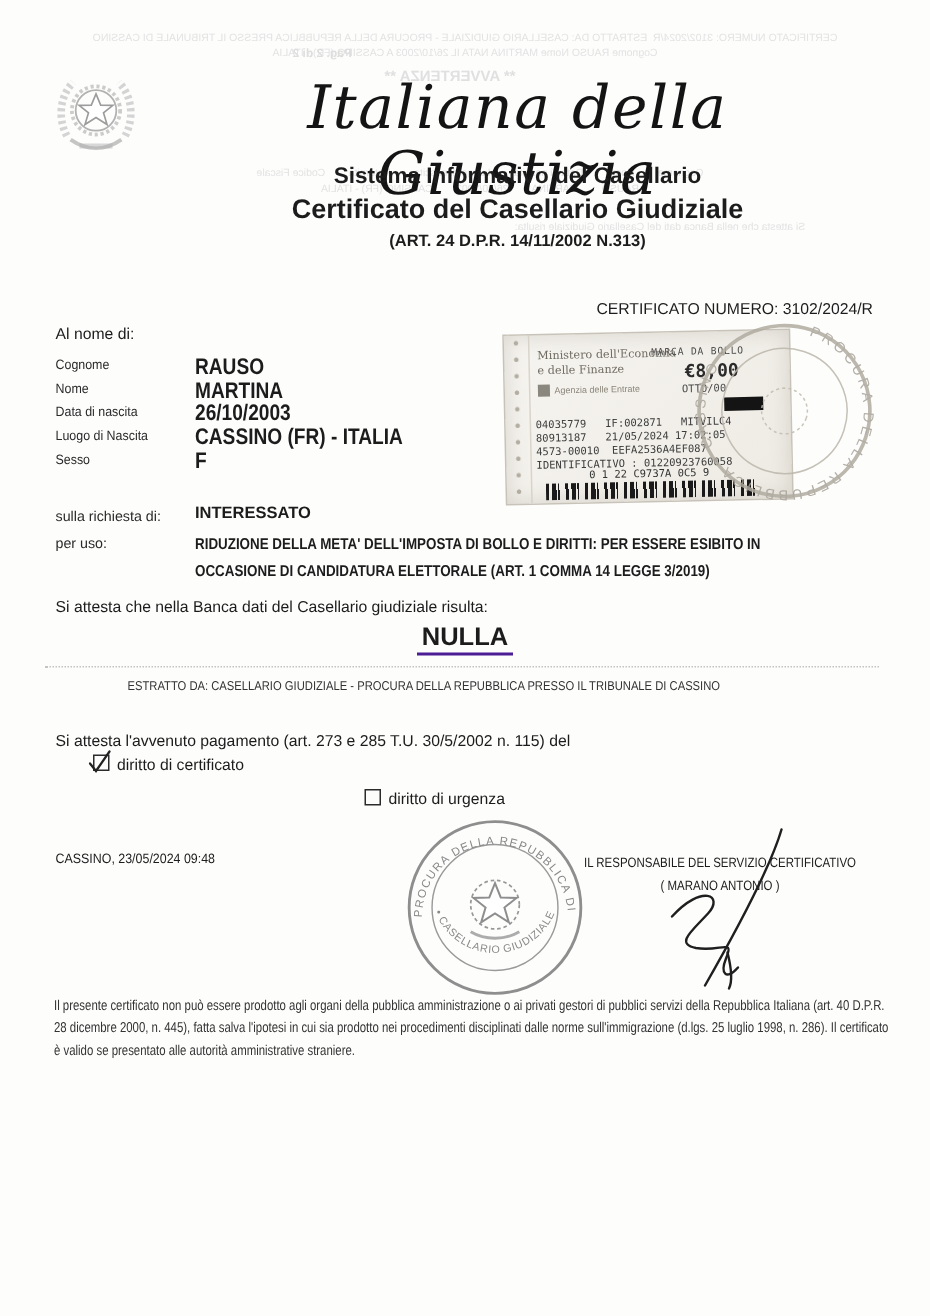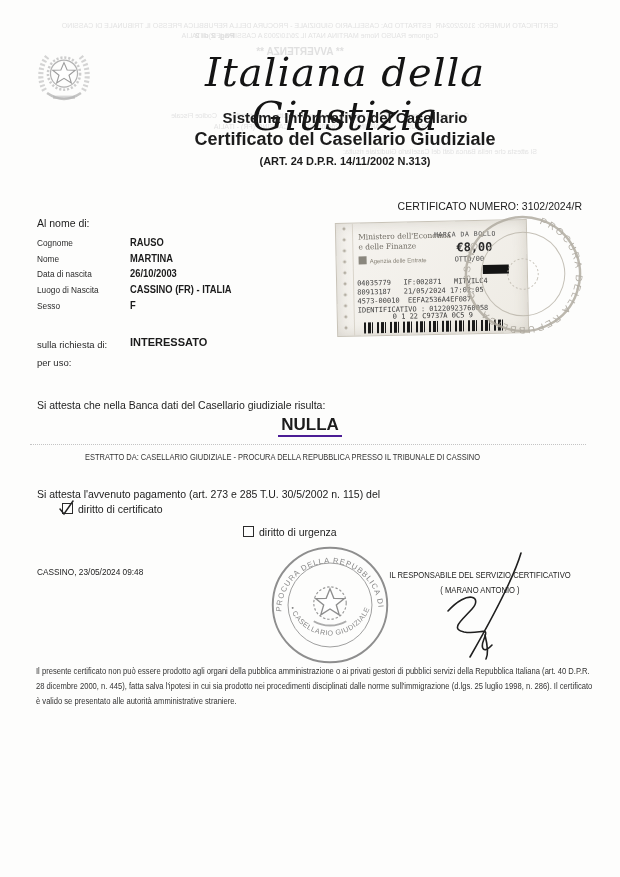--- a/index.html
+++ b/index.html
@@ -13,21 +13,21 @@
   .ministry{font-family:"DejaVu Serif",serif;font-style:italic;font-size:40px;color:#141414;
             text-align:center;letter-spacing:1px;line-height:1.1;}
   .hbold{font-weight:bold;text-align:center;}
   
   .c92{transform:scaleX(.92);transform-origin:0 50%;display:inline-block;white-space:nowrap;}
   .c85{transform:scaleX(.85);transform-origin:0 50%;display:inline-block;white-space:nowrap;}
   .c85c{transform:scaleX(.85);transform-origin:50% 50%;}
   .c88{transform:scaleX(.88);transform-origin:0 50%;display:inline-block;white-space:nowrap;}
   .c80{transform:scaleX(.8);transform-origin:0 0;}
   .lbl{font-size:9px;color:#2a2a2a;}
-  .val{font-size:11px;font-weight:bold;}
+  .val{font-size:15px;font-weight:bold;}
   
   .bollo{position:absolute;left:336px;top:221px;width:190px;height:112px;transform:rotate(-1.2deg);
          background:linear-gradient(135deg,#f6f4f0,#eeebe4);border:1px solid #c8c3b8;
          box-shadow:inset 0 0 14px rgba(115,105,85,.22);}
   .bollo-strip{position:absolute;left:0;top:0;bottom:0;width:16px;border-right:1px solid #d5d0c5;
          background-image:radial-gradient(circle at 8px 5px,#a9a396 1.2px,transparent 1.8px);
          background-size:16px 11px;opacity:.85;}
   .mono{font-family:"DejaVu Sans Mono",monospace;}
   .bollo .codes{white-space:pre;font-size:7px;line-height:9px;color:#3d3d3d;}
   .barcode{position:absolute;left:26px;top:99px;width:140px;height:11px;
@@ -117,20 +117,24 @@
     <circle cx="60" cy="60" r="41" fill="none" stroke="#bcb7ac" stroke-width="1"></circle>
     <circle cx="60" cy="60" r="15" fill="none" stroke="#c2bdb2" stroke-width="1" stroke-dasharray="2 2"></circle>
     <text font-size="9.5" fill="#a7a298" letter-spacing="2" font-family="Liberation Sans,sans-serif">
       <textPath href="#arcC">PROCURA DELLA REPUBBLICA • CASSINO •</textPath>
     </text>
   </svg>
 
   <div class="abs lbl" style="left:37px;top:339px;font-size:9.5px;">sulla richiesta di:</div>
   <div class="abs" style="left:130px;top:336px;font-size:11px;font-weight:bold;">INTERESSATO</div>
   <div class="abs lbl" style="left:37px;top:357px;font-size:9.5px;">per uso:</div>
+  <div class="abs" style="left:130px;top:354px;font-size:10.5px;font-weight:bold;line-height:18px;">
+    <div><span class="c85">RIDUZIONE DELLA META' DELL'IMPOSTA DI BOLLO E DIRITTI: PER ESSERE ESIBITO IN</span></div>
+    <div><span class="c85">OCCASIONE DI CANDIDATURA ELETTORALE (ART. 1 COMMA 14 LEGGE 3/2019)</span></div>
+  </div>
 
   <div class="abs" style="left:37px;top:399px;font-size:10.5px;">Si attesta che nella Banca dati del Casellario giudiziale risulta:</div>
   <div class="abs" style="left:0;top:415px;width:620px;text-align:center;">
     <span style="font-size:17px;font-weight:bold;border-bottom:2px solid #4c1d95;padding:0 3px 1px;">NULLA</span>
   </div>
 
   <div class="abs" style="left:30px;top:444px;width:556px;border-top:1px dotted #c4c4c4;"></div>
   <div class="abs" style="left:37px;top:452px;font-size:8.5px;color:#333;padding-left:48px;">
     <span class="c88">ESTRATTO DA: CASELLARIO GIUDIZIALE - PROCURA DELLA REPUBBLICA PRESSO IL TRIBUNALE DI CASSINO</span>
   </div>

